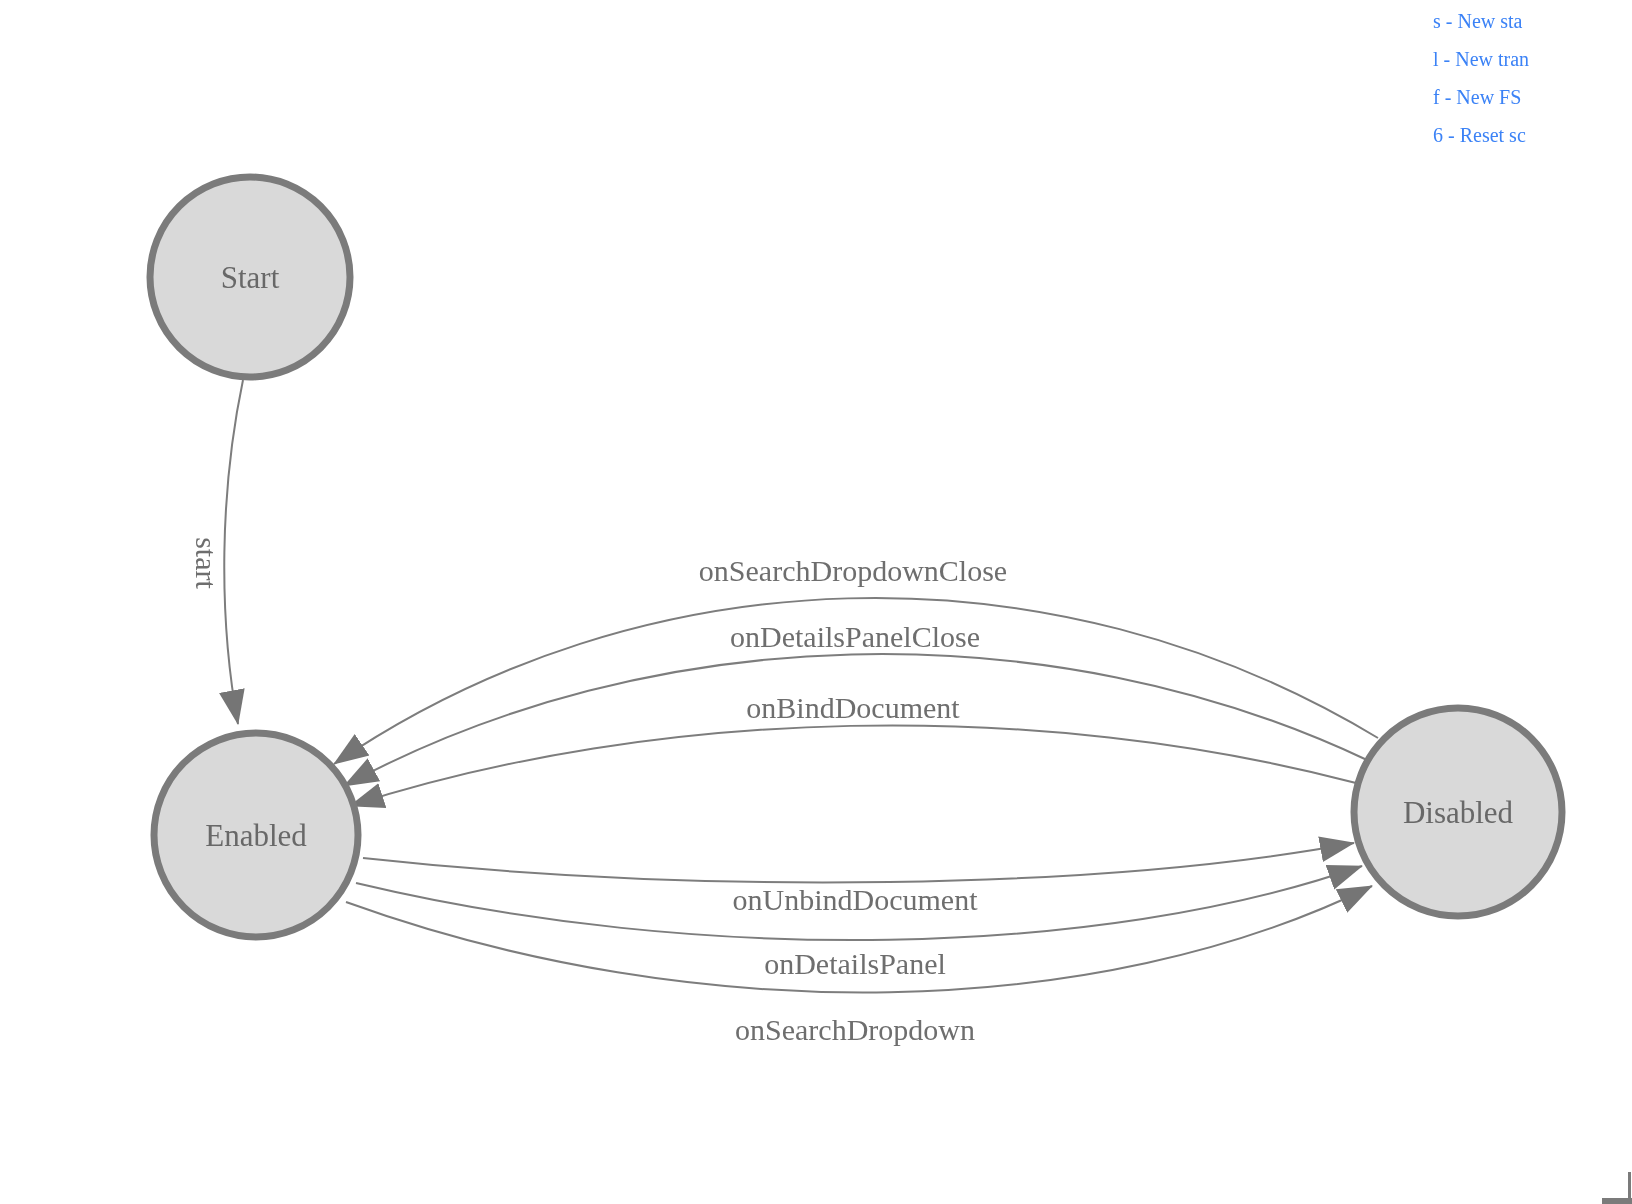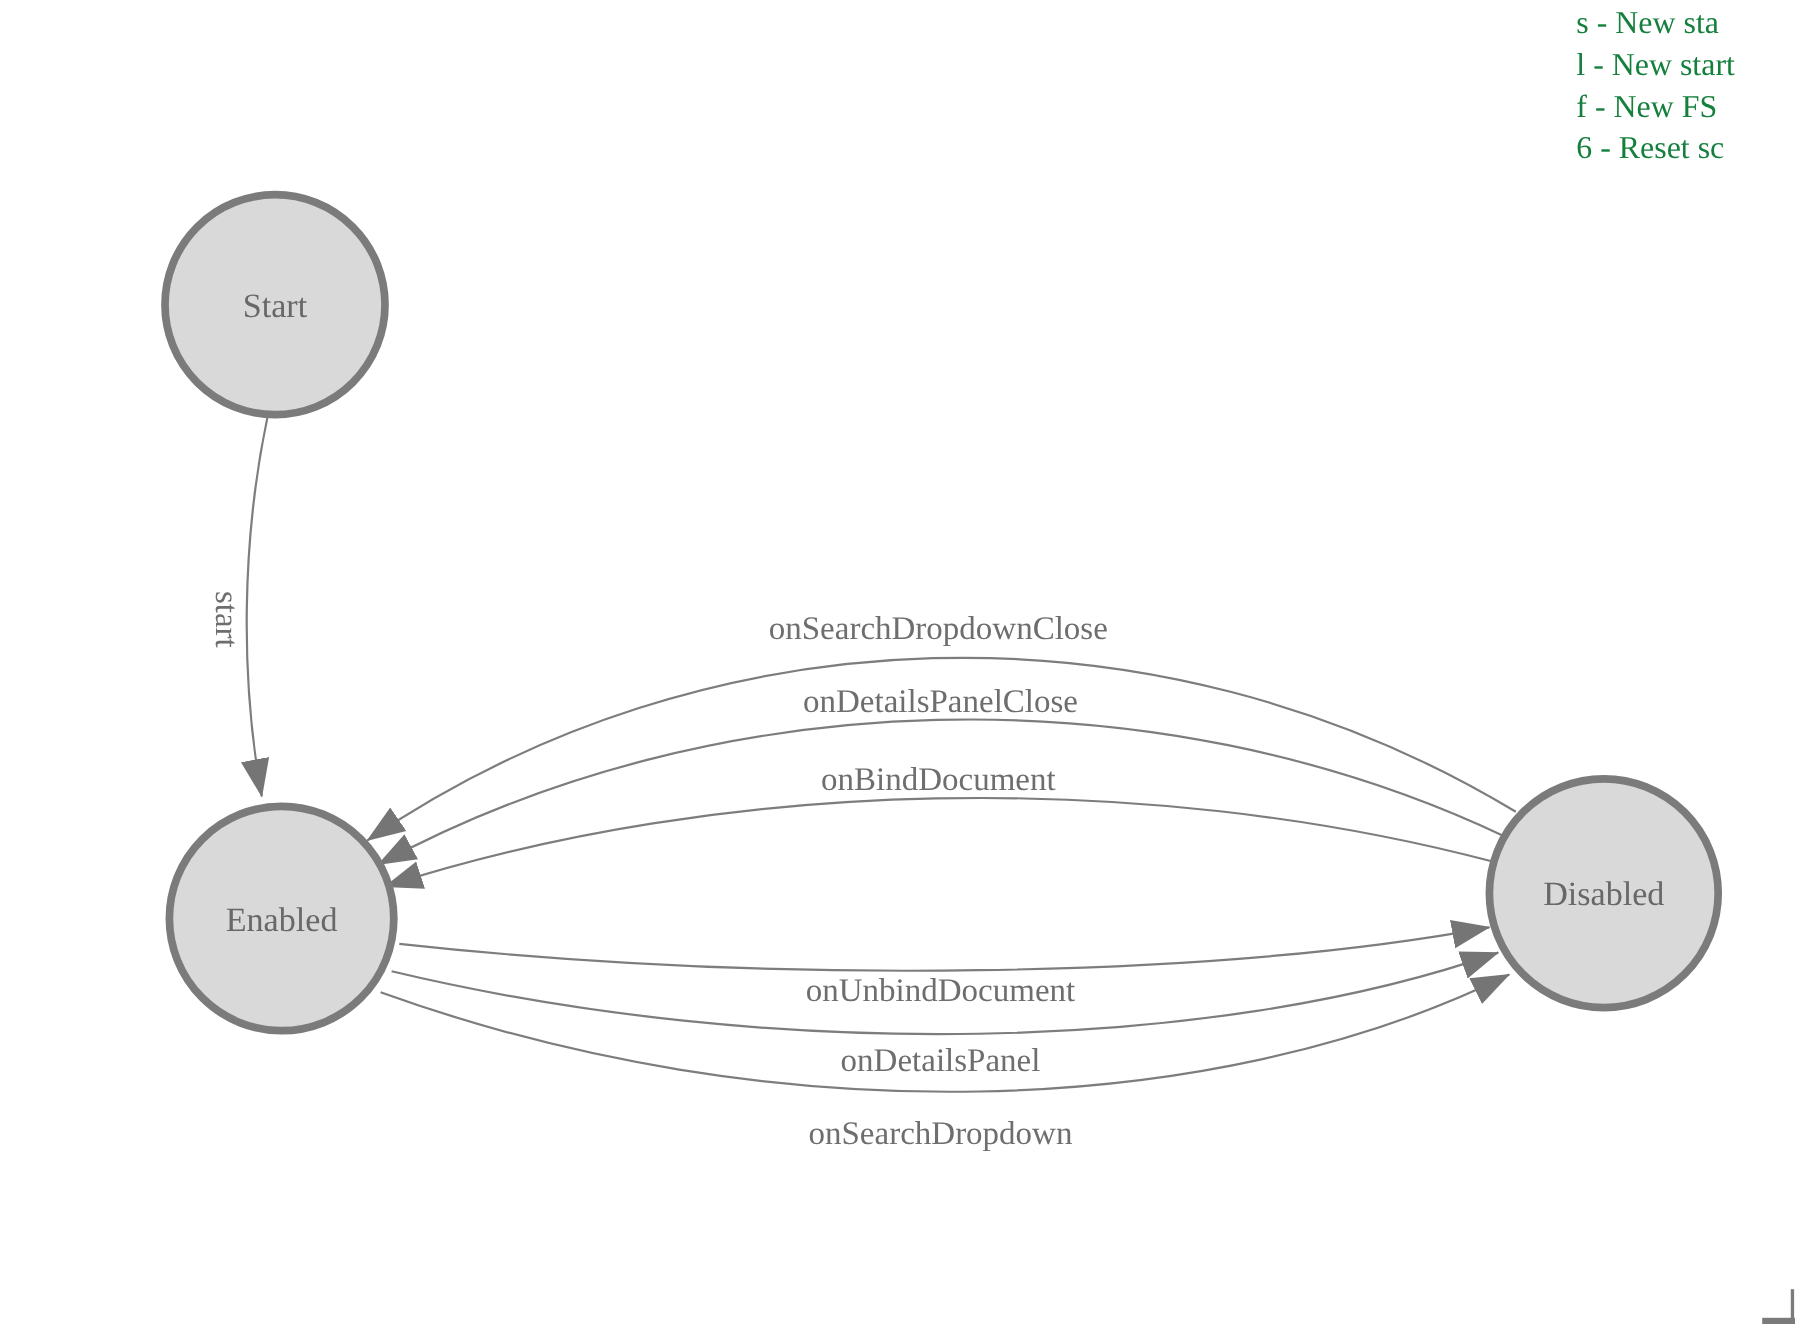--- a/index.html
+++ b/index.html
@@ -18,22 +18,22 @@
   }
   svg.fsm {
     position: absolute;
     left: 0;
     top: 0;
   }
   .legend {
     position: absolute;
     left: 1433px;
     top: 2px;
-    color: #15803d;
-    font-size: 29px;
+    color: #3b82f6;
+    font-size: 20px;
     line-height: 38px;
     white-space: nowrap;
   }
   .node-circle {
     fill: #d9d9d9;
     stroke: #7b7b7b;
     stroke-width: 7;
   }
   .edge-path {
     fill: none;
@@ -119,18 +119,18 @@
     </g>
 
     <g>
       <rect class="corner-mark" x="1628" y="1172" width="3" height="32"></rect>
       <rect class="corner-mark" x="1602" y="1198" width="30" height="6"></rect>
     </g>
   </svg>
 
   <div class="legend">
     <div>s - New sta</div>
-    <div>l - New start</div>
+    <div>l - New tran</div>
     <div>f - New FS</div>
     <div>6 - Reset sc</div>
   </div>
 
 </div>
 
 </body></html>

